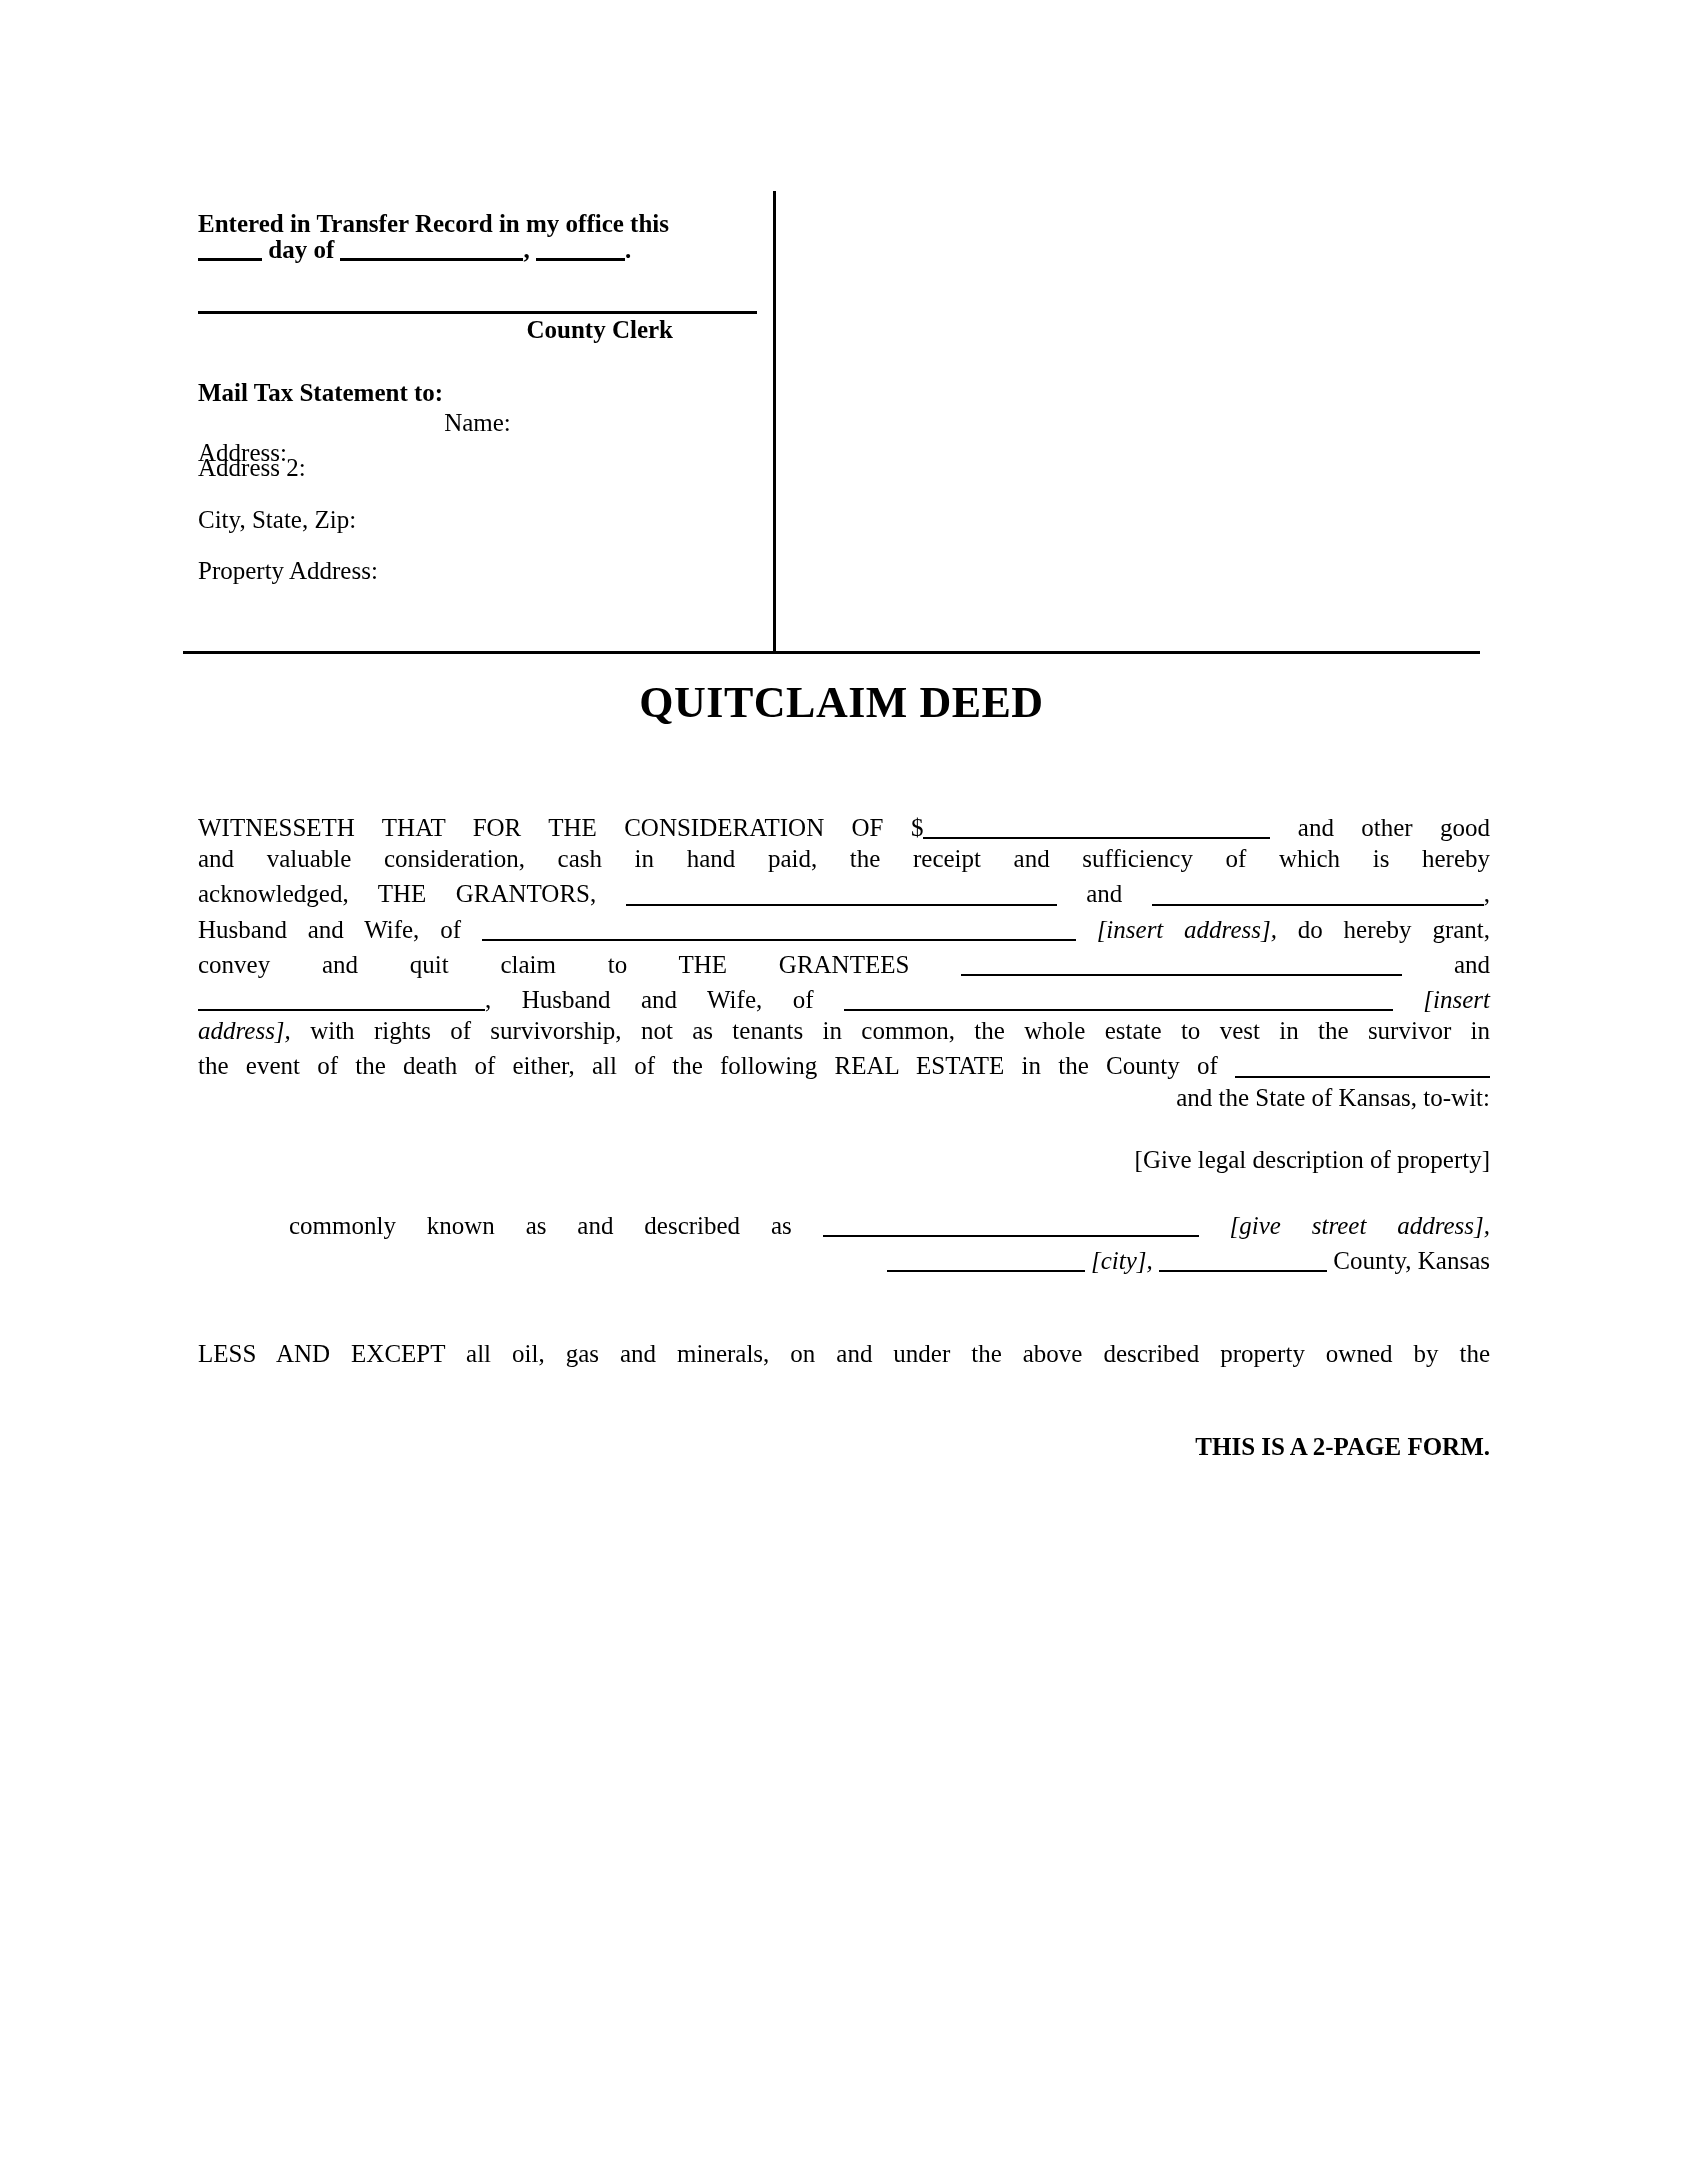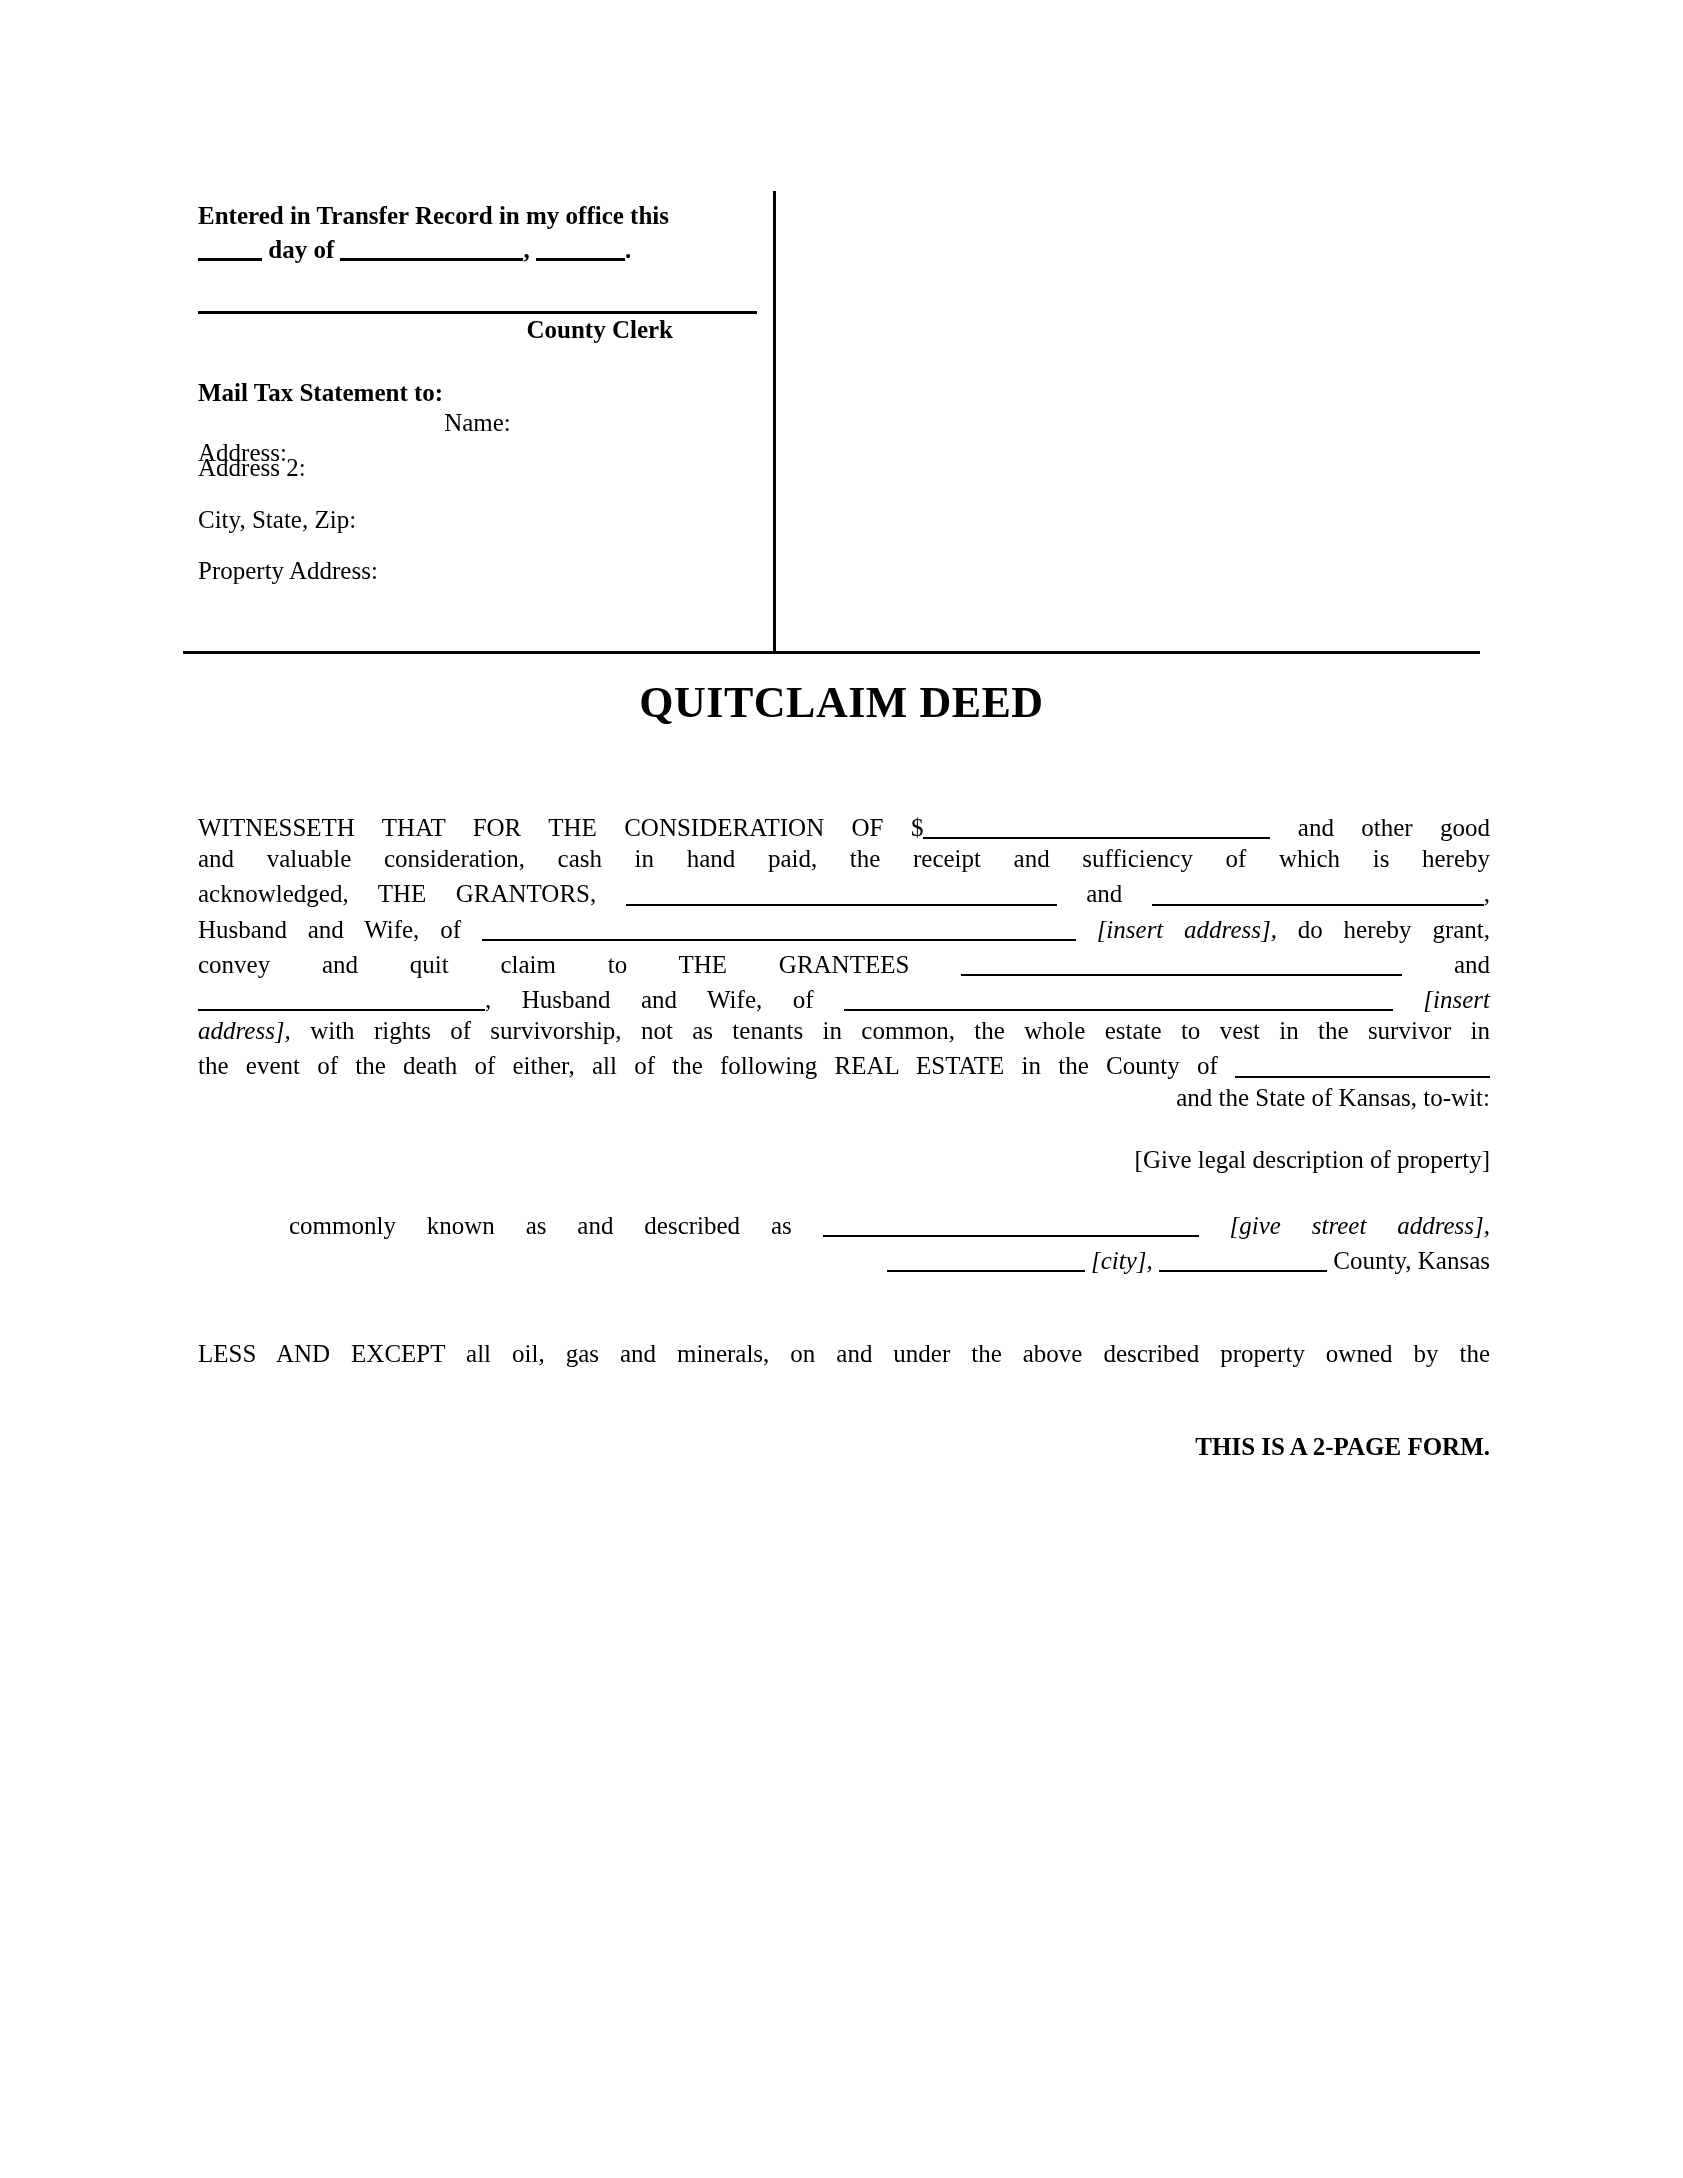--- a/index.html
+++ b/index.html
@@ -124,21 +124,21 @@
   .bw445 { width: 441px; }
   .bw555 { width: 549px; }
   .bw600 { width: 594px; }
 </style>
 </head>
 <body>
 
 <div class="page">
 
   <div class="recording-box">
-    <div class="rl bold" style="top:8px;">
+    <div class="rl bold" style="top:16px;">
       <span>Entered in Transfer Record in my office this</span>
     </div>
     <div class="rl bold" style="top:36px;">
       <span class="bl b3 bw65"></span>
       <span>day of</span>
       <span class="bl b3 bw185"></span><span>,</span>
       <span class="bl b3 bw90"></span><span>.</span>
     </div>
     <div class="sig-rule"></div>
     <div class="rl bold county" style="top:122px;">

